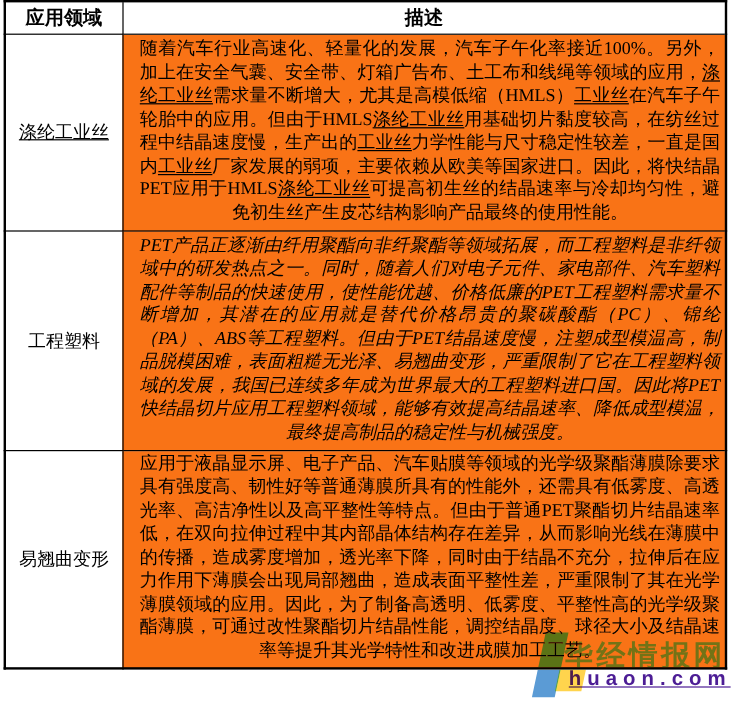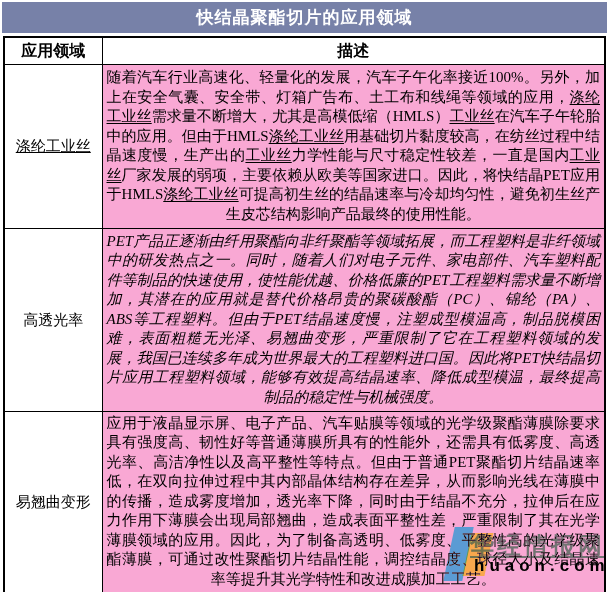--- a/index.html
+++ b/index.html
@@ -44,24 +44,24 @@
   col.c1{width:98px;}
   .field-cell{
     text-align:center;
     font-size:15px;
     font-family:"Liberation Sans","DejaVu Sans",sans-serif;
     background:#fff;
   }
   .desc-cell{
     font-size:15px;
     line-height:19.5px;
-    padding:1px 4px 2px 4px;
+    padding:1px 4px 2px 14px;
     text-align:justify;
     text-align-last:center;
-    background:#f9a8d4;
+    background:#f97316;
   }
   tbody tr:nth-child(1) .desc-cell{height:160px;}
   tbody tr:nth-child(2) .desc-cell{height:179px;font-style:italic;}
   tbody tr:nth-child(3) .desc-cell{height:177px;}
   .desc-cell u{text-underline-offset:2px;}
 
   
   .watermark{
     position:absolute;
     pointer-events:none;
@@ -90,47 +90,46 @@
     font-size:17px;
     letter-spacing:5px;
     white-space:nowrap;
   }
 </style>
 </head>
 <body>
 
 <div class="page">
 
-  <div class="title-bar" style="background: rgb(119, 129, 168); color: rgb(255, 255, 255);">快结晶聚酯切片的应用领域</div>
 
   <table class="app-table">
     <colgroup>
         <col class="c1">
         <col class="c2">
       </colgroup>
     <thead>
       <tr>
         <th>应用领域</th>
         <th>描述</th>
       </tr>
     </thead>
     <tbody>
         <tr>
           <td class="field-cell"><u>涤纶工业丝</u></td>
           <td class="desc-cell">随着汽车行业高速化、轻量化的发展，汽车子午化率接近100%。另外，加上在安全气囊、安全带、灯箱广告布、土工布和线绳等领域的应用，<u>涤纶工业丝</u>需求量不断增大，尤其是高模低缩（HMLS）<u>工业丝</u>在汽车子午轮胎中的应用。但由于HMLS<u>涤纶工业丝</u>用基础切片黏度较高，在纺丝过程中结晶速度慢，生产出的<u>工业丝</u>力学性能与尺寸稳定性较差，一直是国内<u>工业丝</u>厂家发展的弱项，主要依赖从欧美等国家进口。因此，将快结晶PET应用于HMLS<u>涤纶工业丝</u>可提高初生丝的结晶速率与冷却均匀性，避免初生丝产生皮芯结构影响产品最终的使用性能。</td>
         </tr>
         <tr>
-          <td class="field-cell">高透光率</td>
+          <td class="field-cell">工程塑料</td>
           <td class="desc-cell">PET产品正逐渐由纤用聚酯向非纤聚酯等领域拓展，而工程塑料是非纤领域中的研发热点之一。同时，随着人们对电子元件、家电部件、汽车塑料配件等制品的快速使用，使性能优越、价格低廉的PET工程塑料需求量不断增加，其潜在的应用就是替代价格昂贵的聚碳酸酯（PC）、锦纶（PA）、ABS等工程塑料。但由于PET结晶速度慢，注塑成型模温高，制品脱模困难，表面粗糙无光泽、易翘曲变形，严重限制了它在工程塑料领域的发展，我国已连续多年成为世界最大的工程塑料进口国。因此将PET快结晶切片应用工程塑料领域，能够有效提高结晶速率、降低成型模温，最终提高制品的稳定性与机械强度。</td>
         </tr>
         <tr>
           <td class="field-cell">易翘曲变形</td>
           <td class="desc-cell">应用于液晶显示屏、电子产品、汽车贴膜等领域的光学级聚酯薄膜除要求具有强度高、韧性好等普通薄膜所具有的性能外，还需具有低雾度、高透光率、高洁净性以及高平整性等特点。但由于普通PET聚酯切片结晶速率低，在双向拉伸过程中其内部晶体结构存在差异，从而影响光线在薄膜中的传播，造成雾度增加，透光率下降，同时由于结晶不充分，拉伸后在应力作用下薄膜会出现局部翘曲，造成表面平整性差，严重限制了其在光学薄膜领域的应用。因此，为了制备高透明、低雾度、平整性高的光学级聚酯薄膜，可通过改性聚酯切片结晶性能，调控结晶度、球径大小及结晶速率等提升其光学特性和改进成膜加工工艺。</td>
         </tr>
       </tbody>
   </table>
 
   <div class="watermark wm-logo-blue" style="background: rgb(91, 155, 213);"></div>
   <div class="watermark wm-logo-yellow" style="background: rgb(255, 212, 77);"></div>
   <div class="watermark wm-sitename" style="color: #737373; text-decoration: underline;">华经情报网</div>
-  <div class="watermark wm-domain" style="color: #000000;">huaon.com</div>
+  <div class="watermark wm-domain" style="color: #4c1d95; text-decoration: underline;">huaon.com</div>
 
 </div>
 
 </body></html>

